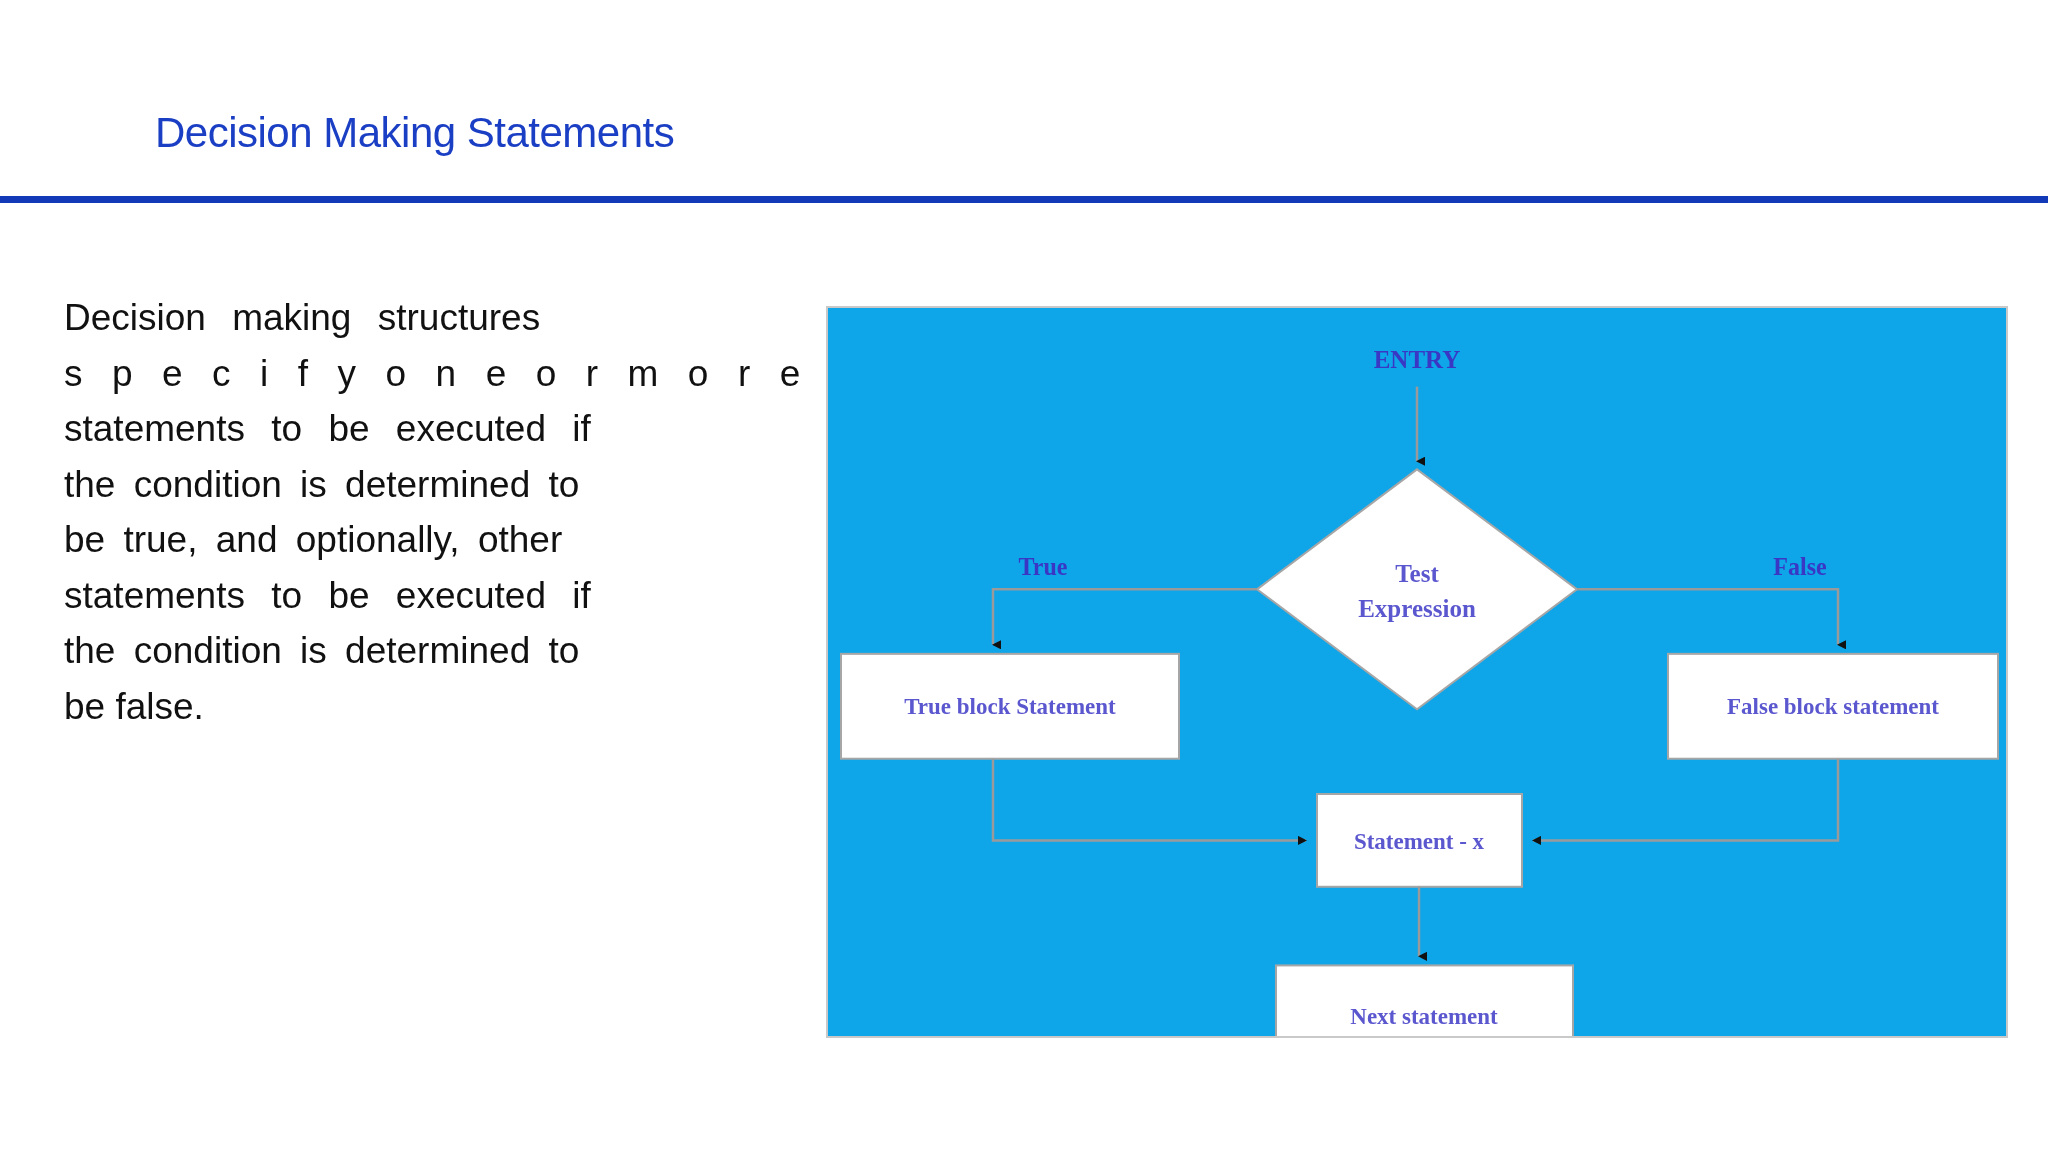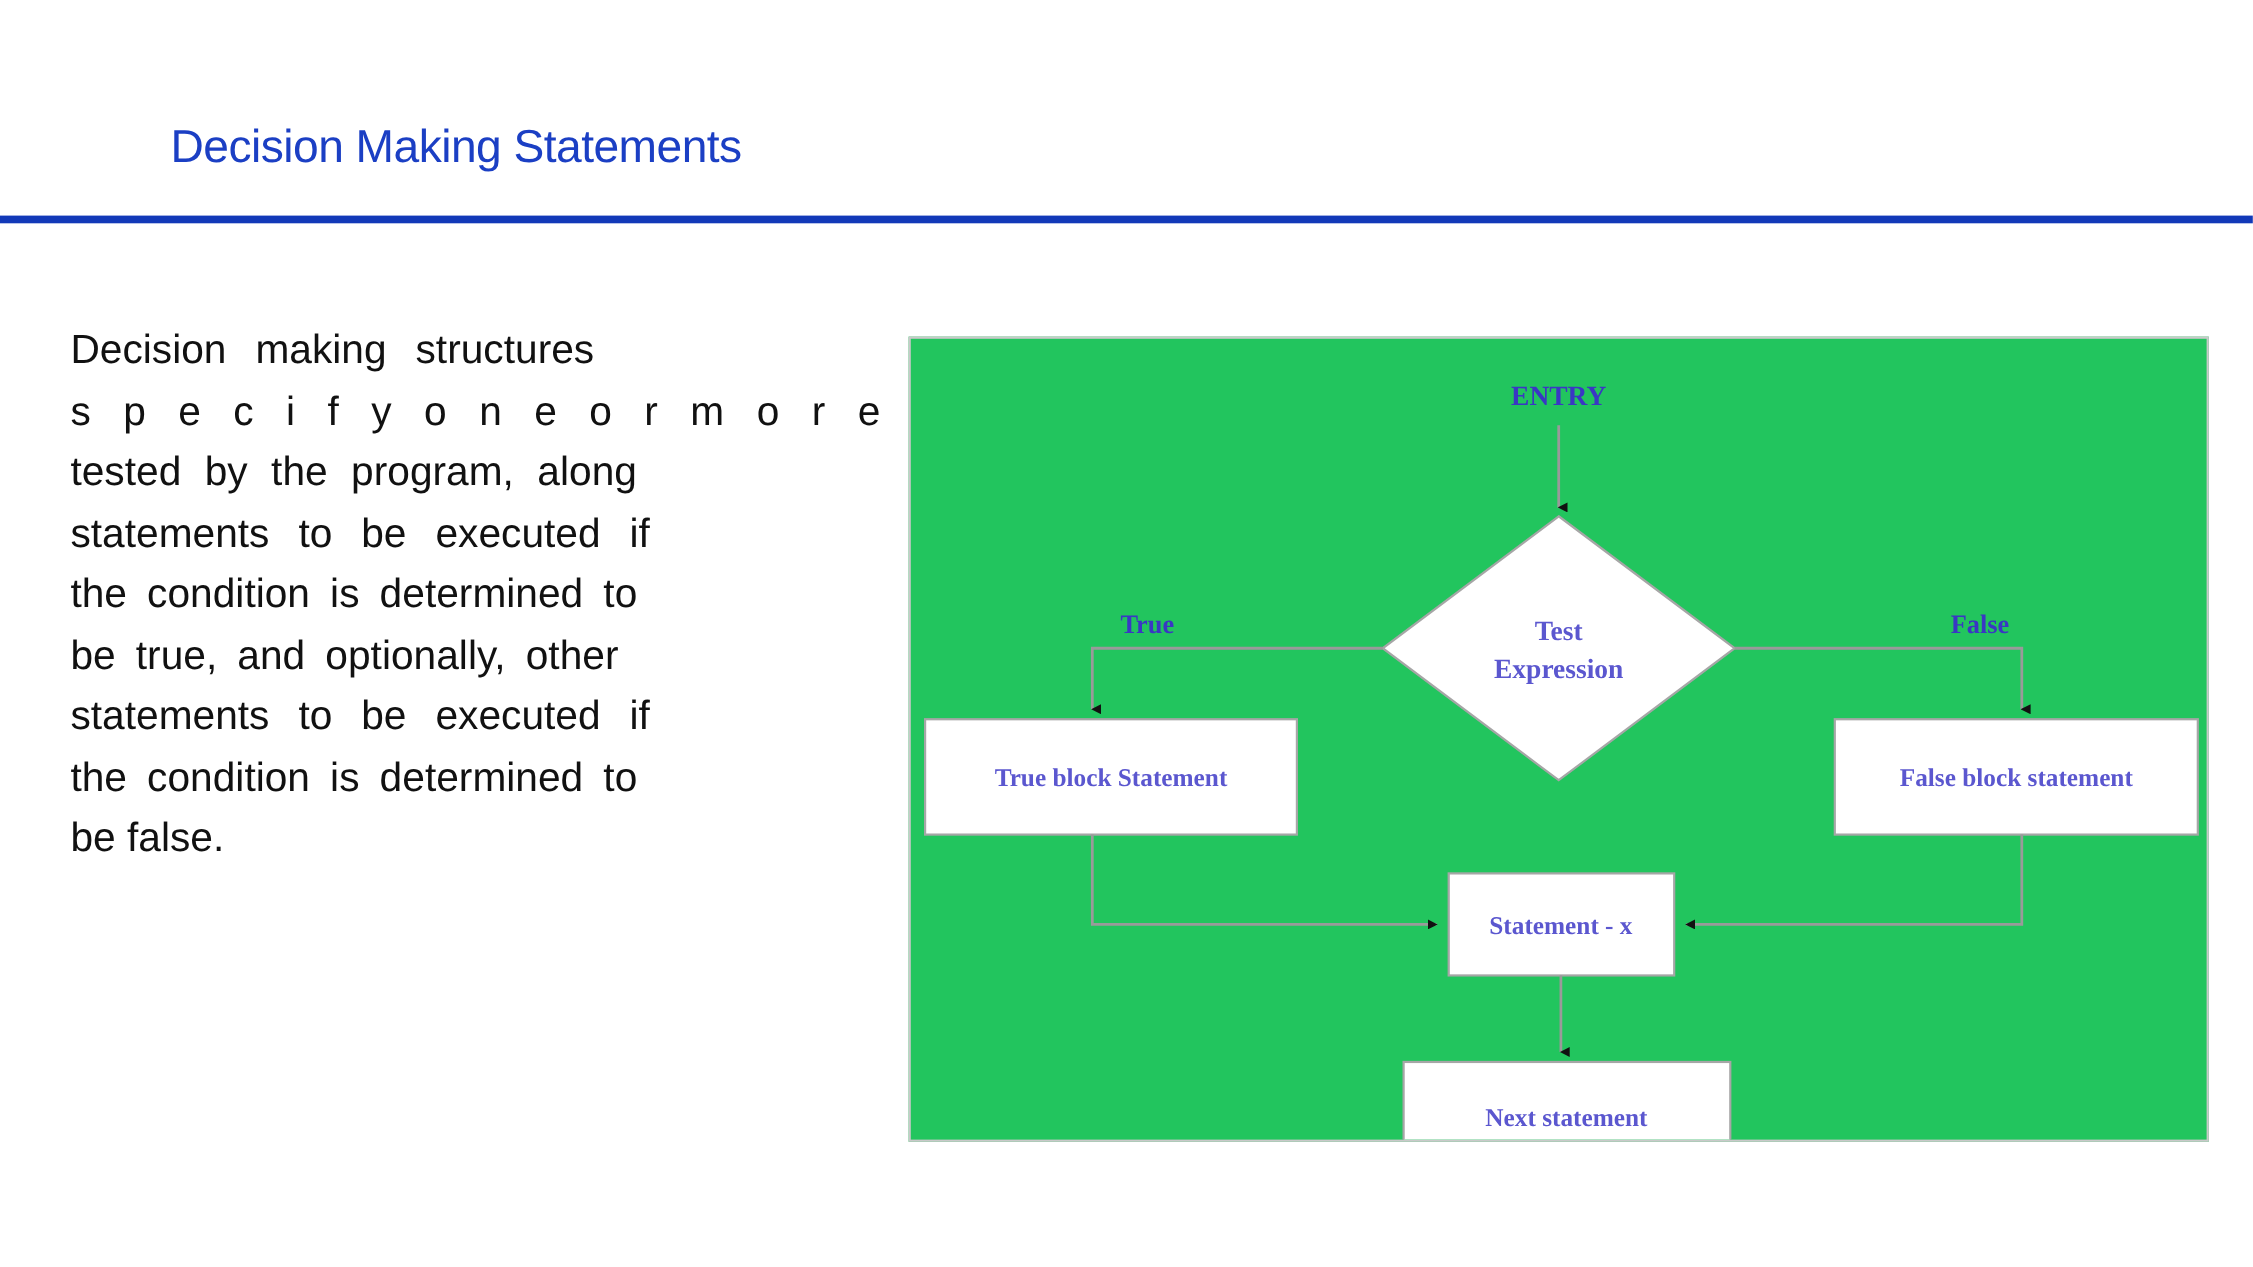--- a/index.html
+++ b/index.html
@@ -65,21 +65,21 @@
   .sp1 { letter-spacing: 9.6px; }
   .sp2 { letter-spacing: 9.2px; }
 
   
   #flowchart-frame {
     position: absolute;
     left: 826px;
     top: 306px;
     width: 1182px;
     height: 732px;
-    background: #22c55e;
+    background: #0ea5e9;
     border: 2px solid #c9c9c9;
     box-sizing: border-box;
   }
   #flowchart-svg {
     display: block;
     width: 100%;
     height: 100%;
   }
   .fc-label {
     font-family: "Liberation Serif", serif;
@@ -113,21 +113,20 @@
 </style>
 </head>
 <body>
 
 <div id="slide-title">Decision Making Statements</div>
 <div id="title-rule"></div>
 
 <div id="body-text">
   <span class="ln j1">Decision making structures</span>
   <span class="ln sp1">s p e c i f y o n e o r m o r e</span>
-  <span class="ln j4">tested by the program, along</span>
   <span class="ln j5">statements to be executed if</span>
   <span class="ln j6">the condition is determined to</span>
   <span class="ln j7">be true, and optionally, other</span>
   <span class="ln j8">statements to be executed if</span>
   <span class="ln j9">the condition is determined to</span>
   <span class="ln">be false.</span>
 </div>
 
 <div id="flowchart-frame">
   <svg id="flowchart-svg" viewBox="0 0 1178 722" preserveAspectRatio="none">

